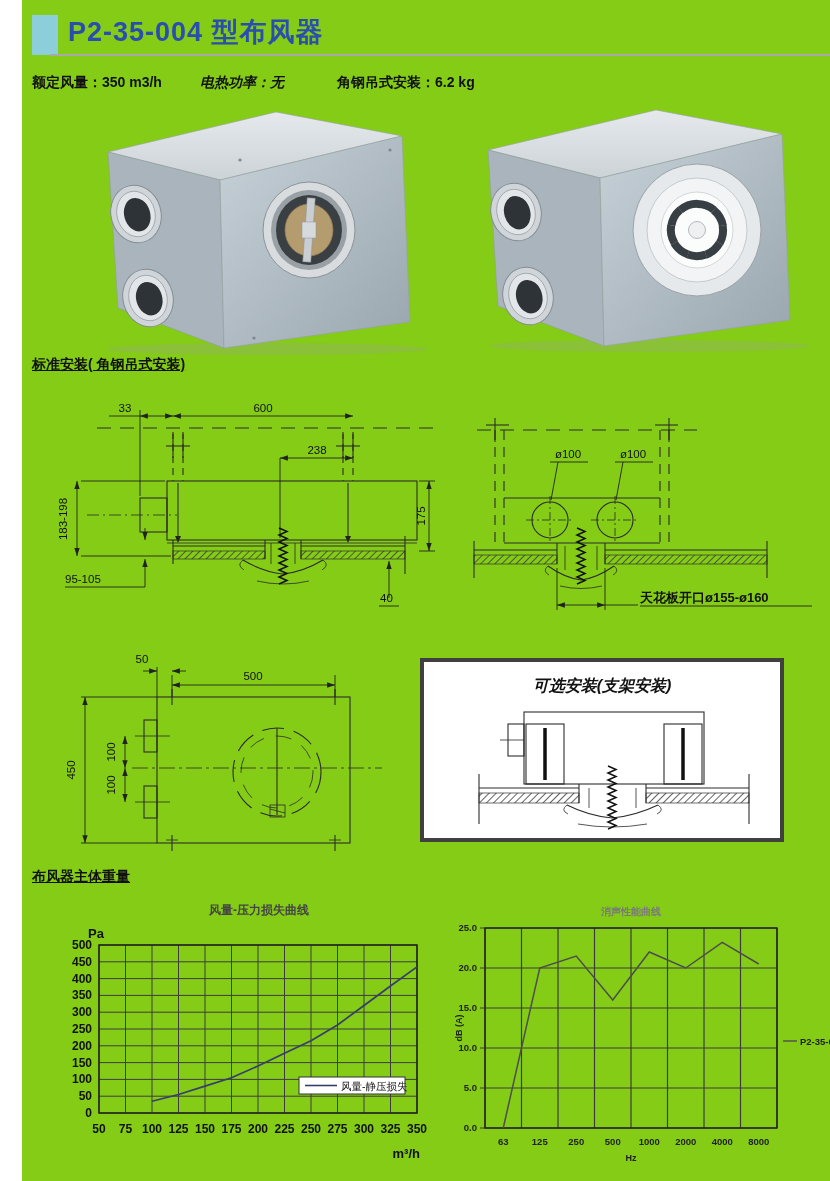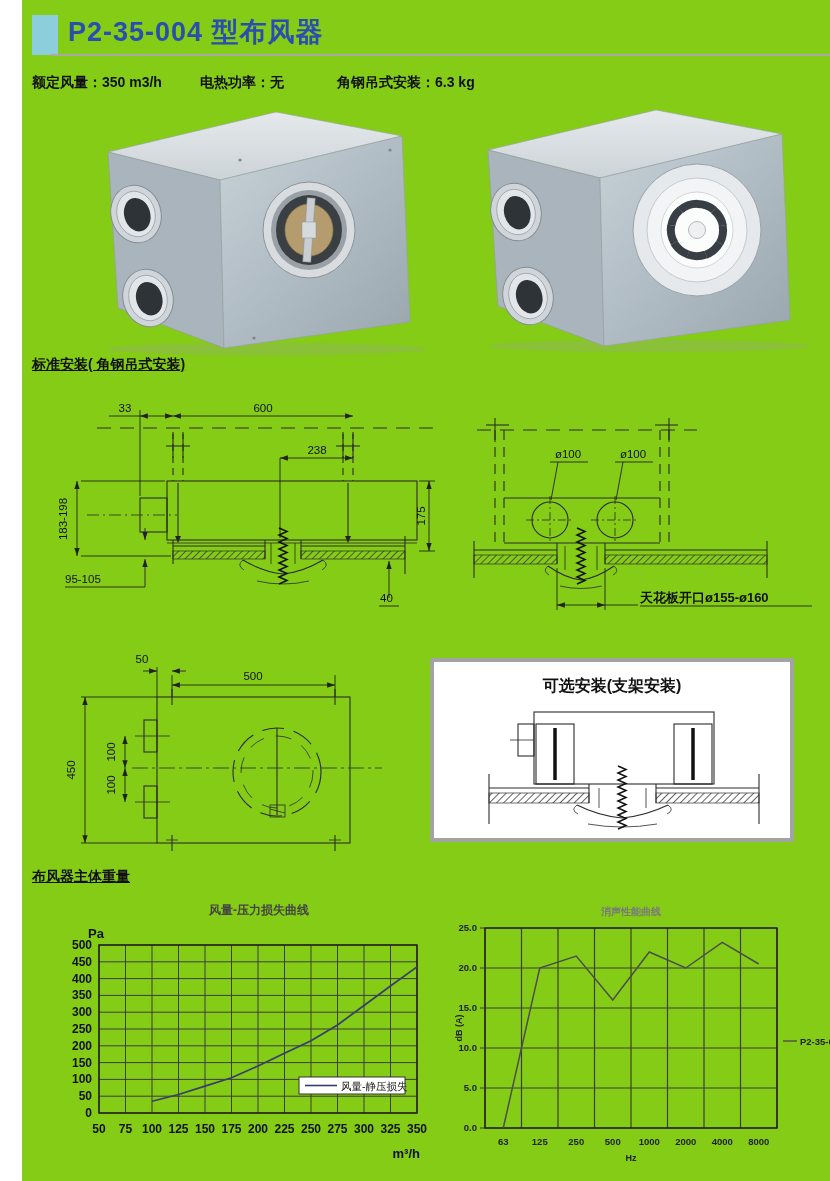--- a/index.html
+++ b/index.html
@@ -3,25 +3,25 @@
 <meta charset="utf-8">
 <style>
   html,body{margin:0;padding:0;background:#fff;}
   .page{position:relative;width:830px;height:1181px;background:#84cc16;overflow:hidden;
         font-family:"Liberation Sans","DejaVu Sans",sans-serif;color:#111;margin-left:22px;}
   .accent{position:absolute;left:10px;top:15px;width:26px;height:40px;background:#8cced9;}
   .title{position:absolute;left:46px;top:14px;font-size:27px;font-weight:bold;color:#2a4db0;letter-spacing:1px;white-space:nowrap;}
   .rule{position:absolute;left:28px;top:54px;width:800px;height:2px;background:#a8a8a8;}
   .specs{position:absolute;left:0;top:74px;width:826px;height:20px;font-size:14px;font-weight:bold;}
   .spec{position:absolute;white-space:nowrap;}
-  .s1{left:10px;} .s2{left:178px;} .s3{left:315px;}
+  .s1{left:10px;} .s2{left:178px;font-style:italic;} .s3{left:315px;}
   .sechead{position:absolute;font-size:14px;font-weight:bold;white-space:nowrap;text-decoration:underline;}
   .photo{position:absolute;}
   .drw{position:absolute;}
-  .optbox{position:absolute;left:408px;top:658px;width:356px;height:176px;border:4px solid #a3a3a3;background:#fff;}
+  .optbox{position:absolute;left:398px;top:658px;width:356px;height:176px;border:4px solid #404040;background:#fff;font-style:italic;}
   .opttitle{position:absolute;left:0;top:14px;width:100%;text-align:center;font-size:16px;font-weight:bold;}
   .optsvg{position:absolute;left:0px;top:40px;}
   .chart{position:absolute;}
   
   .dimtxt{font-family:"Liberation Sans","DejaVu Sans",sans-serif;font-size:11.5px;fill:#111;}
   .dimtxtB{font-family:"Liberation Sans","DejaVu Sans",sans-serif;font-size:13px;font-weight:bold;fill:#111;}
   .thin{stroke:#2c2c2c;stroke-width:1.1;fill:none;}
   .thn2{stroke:#2c2c2c;stroke-width:0.8;fill:none;}
   .dln{stroke:#222;stroke-width:0.9;fill:none;}
   .tickL{font:700 12px "Liberation Sans","DejaVu Sans",sans-serif;fill:#111;}
@@ -37,21 +37,21 @@
 
 <div class="page">
 
   <div class="accent"></div>
   <div class="title">P2-35-004 型布风器</div>
   <div class="rule"></div>
 
   <div class="specs">
     <span class="spec s1"><span>额定风量：</span><span>350 m3/h</span></span>
     <span class="spec s2"><span>电热功率：</span><span>无</span></span>
-    <span class="spec s3"><span>角钢吊式安装：</span><span>6.3 kg</span></span>
+    <span class="spec s3"><span>角钢吊式安装：</span><span>6.2 kg</span></span>
   </div>
 
   <svg class="photo" style="left:50px;top:102px" width="365" height="255" viewBox="0 0 365 255">
     <defs>
       <linearGradient id="gT1" x1="0" y1="0" x2="0" y2="1">
           <stop offset="0" stop-color="#e5e9ec"></stop>
           <stop offset="1" stop-color="#ccd3d7"></stop>
         </linearGradient>
       <linearGradient id="gF1" x1="0" y1="0" x2="1" y2="1">
           <stop offset="0" stop-color="#c6d1d8"></stop>

